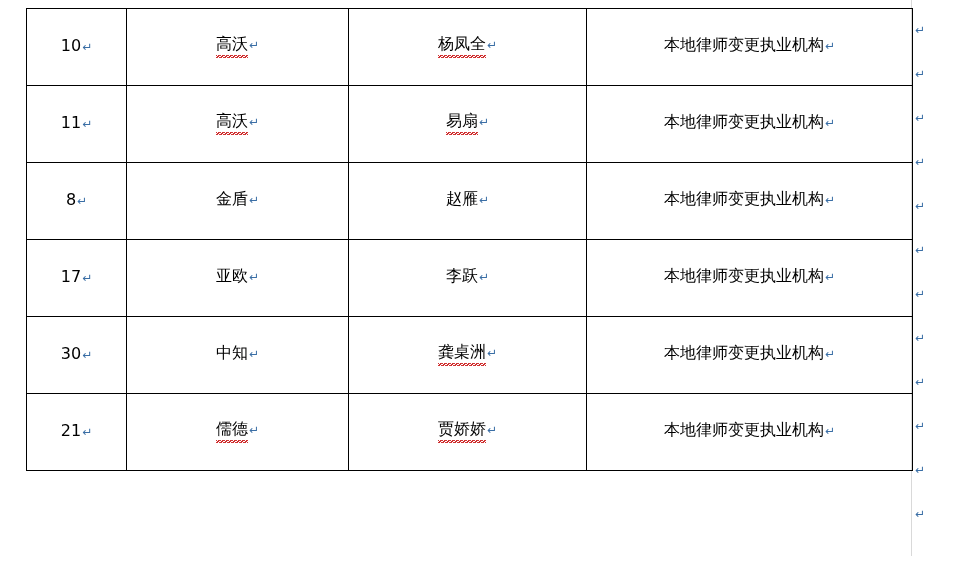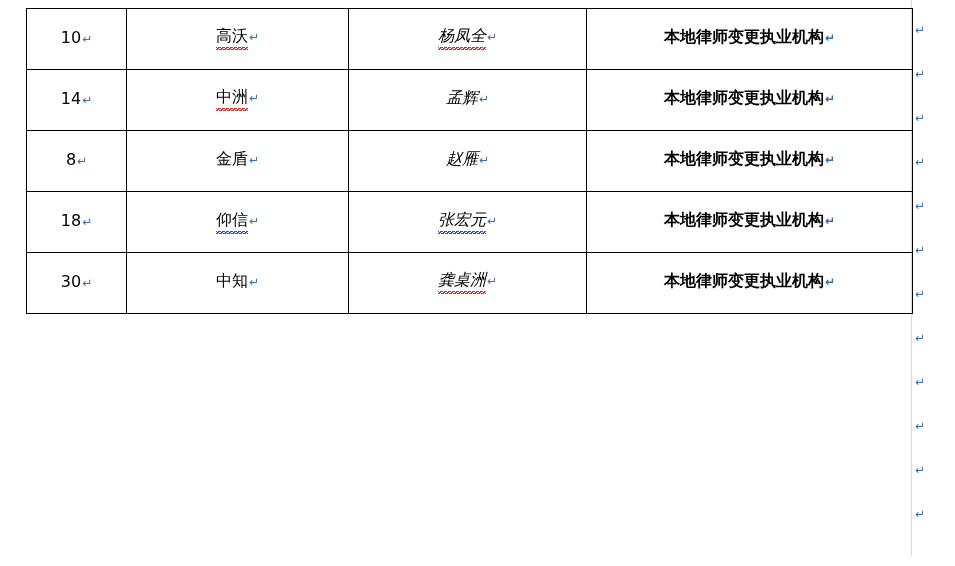--- a/index.html
+++ b/index.html
@@ -33,32 +33,32 @@
     position: absolute;
     left: 26px;
     top: 8px;
     border-collapse: collapse;
     table-layout: fixed;
     width: 886px;
   }
   .doc-table td {
     border: 1px solid #000000;
     height: 44px;
-    padding: 8px 4px;
+    padding: 16px 4px;
     text-align: center;
     vertical-align: middle;
     font-size: 16px;
     color: #000000;
     font-family: "DejaVu Sans", "Liberation Sans", sans-serif;
     white-space: nowrap;
   }
   .col-no    { width: 100px; }
   .col-firm  { width: 222px; }
-  .col-name  { width: 238px; font-style: italic; }
-  .col-type  { width: 326px; font-weight: bold; }
+  .col-name  { width: 238px; }
+  .col-type  { width: 326px; }
 
   .cell-inner {
     display: inline-block;
     position: relative;
   }
   
   .pilcrow {
     font-size: 12px;
     color: #3a6ea5;
     vertical-align: middle;
@@ -122,41 +122,47 @@
       <col class="col-type">
     </colgroup>
     <tbody>
         <tr>
           <td class="col-no"><span class="cell-inner sq-none">10</span><span class="pilcrow">↵</span></td>
           <td class="col-firm"><span class="cell-inner sq-red">高沃</span><span class="pilcrow">↵</span></td>
           <td class="col-name"><span class="cell-inner sq-red">杨凤全</span><span class="pilcrow">↵</span></td>
           <td class="col-type"><span class="cell-inner sq-none">本地律师变更执业机构</span><span class="pilcrow">↵</span></td>
         </tr>
         <tr>
-          <td class="col-no"><span class="cell-inner sq-none">14</span><span class="pilcrow">↵</span></td>
-          <td class="col-firm"><span class="cell-inner sq-red">中洲</span><span class="pilcrow">↵</span></td>
-          <td class="col-name"><span class="cell-inner sq-none">孟辉</span><span class="pilcrow">↵</span></td>
+          <td class="col-no"><span class="cell-inner sq-none">11</span><span class="pilcrow">↵</span></td>
+          <td class="col-firm"><span class="cell-inner sq-red">高沃</span><span class="pilcrow">↵</span></td>
+          <td class="col-name"><span class="cell-inner sq-red">易扇</span><span class="pilcrow">↵</span></td>
           <td class="col-type"><span class="cell-inner sq-none">本地律师变更执业机构</span><span class="pilcrow">↵</span></td>
         </tr>
         <tr>
           <td class="col-no"><span class="cell-inner sq-none">8</span><span class="pilcrow">↵</span></td>
           <td class="col-firm"><span class="cell-inner sq-none">金盾</span><span class="pilcrow">↵</span></td>
           <td class="col-name"><span class="cell-inner sq-none">赵雁</span><span class="pilcrow">↵</span></td>
           <td class="col-type"><span class="cell-inner sq-none">本地律师变更执业机构</span><span class="pilcrow">↵</span></td>
         </tr>
         <tr>
-          <td class="col-no"><span class="cell-inner sq-none">18</span><span class="pilcrow">↵</span></td>
-          <td class="col-firm"><span class="cell-inner sq-blue">仰信</span><span class="pilcrow">↵</span></td>
-          <td class="col-name"><span class="cell-inner sq-blue">张宏元</span><span class="pilcrow">↵</span></td>
+          <td class="col-no"><span class="cell-inner sq-none">17</span><span class="pilcrow">↵</span></td>
+          <td class="col-firm"><span class="cell-inner sq-none">亚欧</span><span class="pilcrow">↵</span></td>
+          <td class="col-name"><span class="cell-inner sq-none">李跃</span><span class="pilcrow">↵</span></td>
           <td class="col-type"><span class="cell-inner sq-none">本地律师变更执业机构</span><span class="pilcrow">↵</span></td>
         </tr>
         <tr>
           <td class="col-no"><span class="cell-inner sq-none">30</span><span class="pilcrow">↵</span></td>
           <td class="col-firm"><span class="cell-inner sq-none">中知</span><span class="pilcrow">↵</span></td>
           <td class="col-name"><span class="cell-inner sq-red">龚桌洲</span><span class="pilcrow">↵</span></td>
+          <td class="col-type"><span class="cell-inner sq-none">本地律师变更执业机构</span><span class="pilcrow">↵</span></td>
+        </tr>
+        <tr>
+          <td class="col-no"><span class="cell-inner sq-none">21</span><span class="pilcrow">↵</span></td>
+          <td class="col-firm"><span class="cell-inner sq-red">儒德</span><span class="pilcrow">↵</span></td>
+          <td class="col-name"><span class="cell-inner sq-red">贾娇娇</span><span class="pilcrow">↵</span></td>
           <td class="col-type"><span class="cell-inner sq-none">本地律师变更执业机构</span><span class="pilcrow">↵</span></td>
         </tr>
       </tbody>
   </table>
 
   <div class="margin-marks">
       <div class="margin-mark">↵</div>
       <div class="margin-mark">↵</div>
       <div class="margin-mark">↵</div>
       <div class="margin-mark">↵</div>

